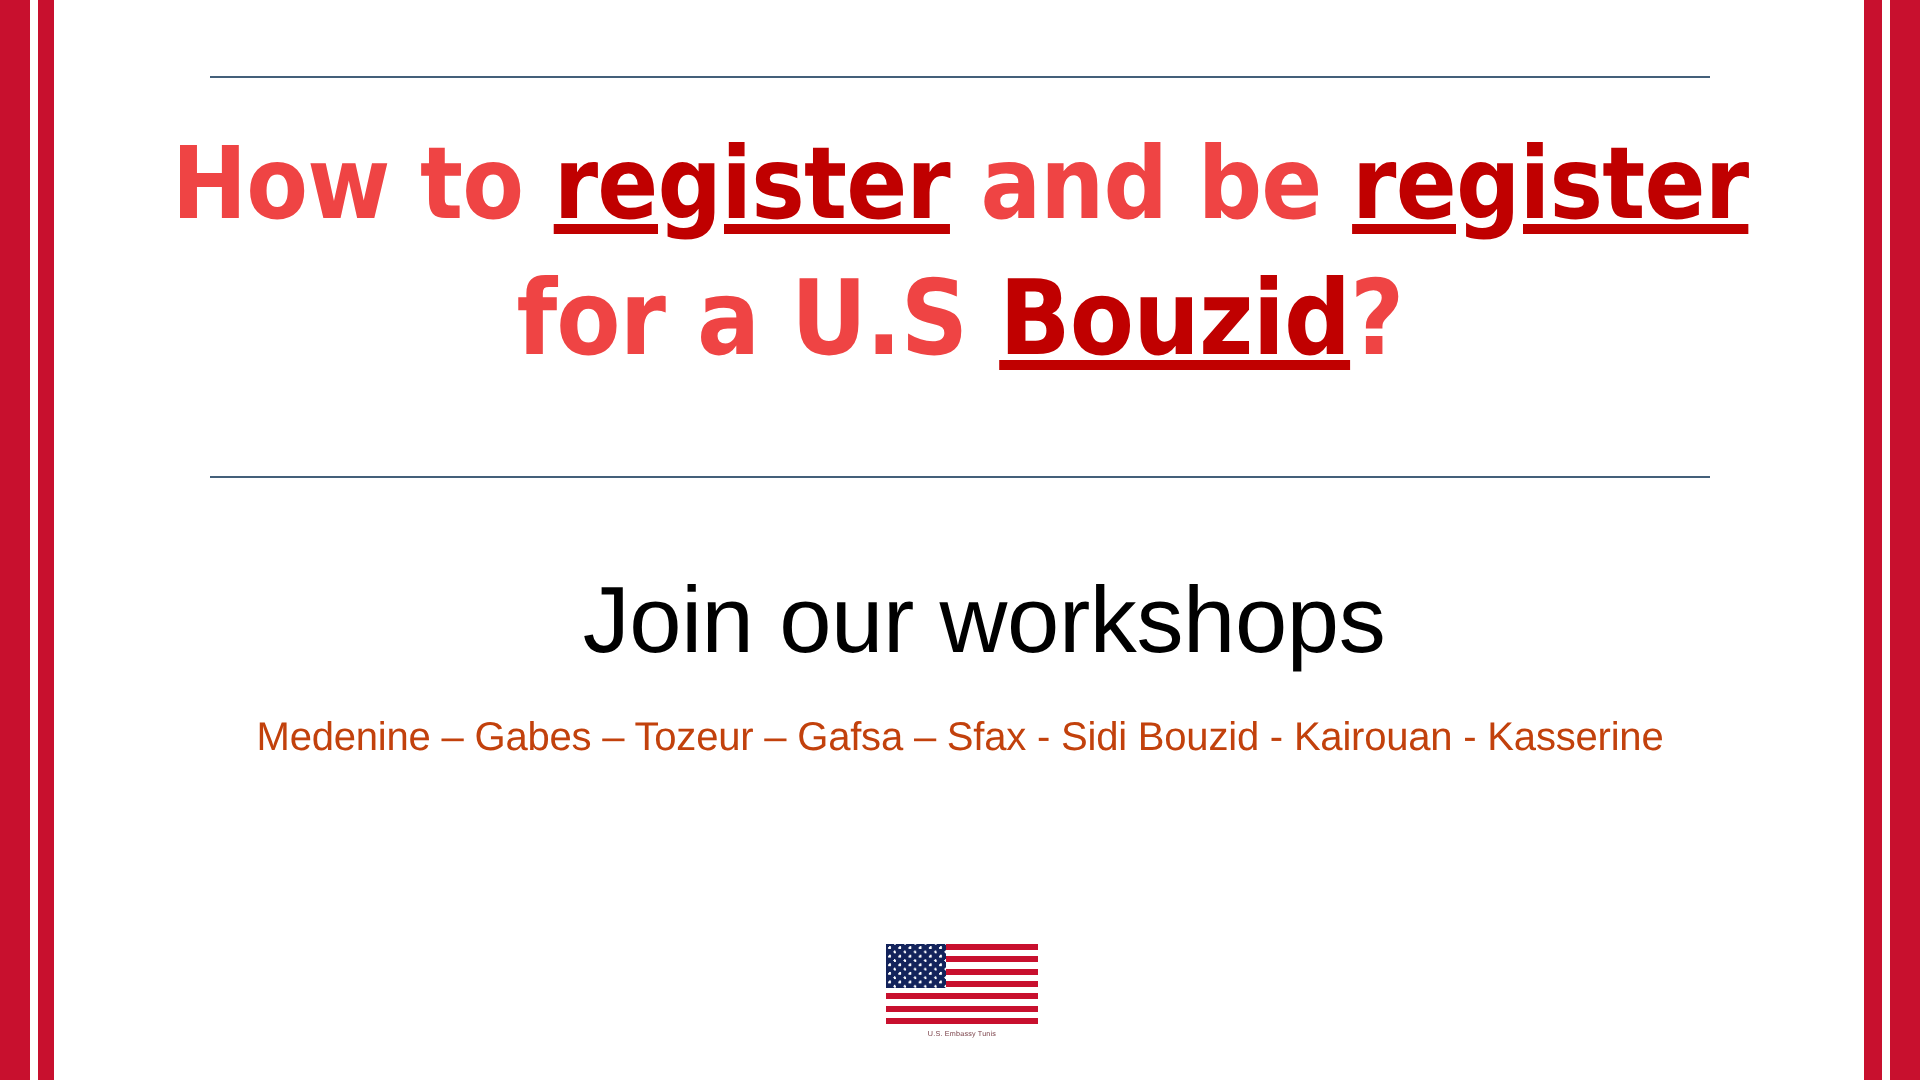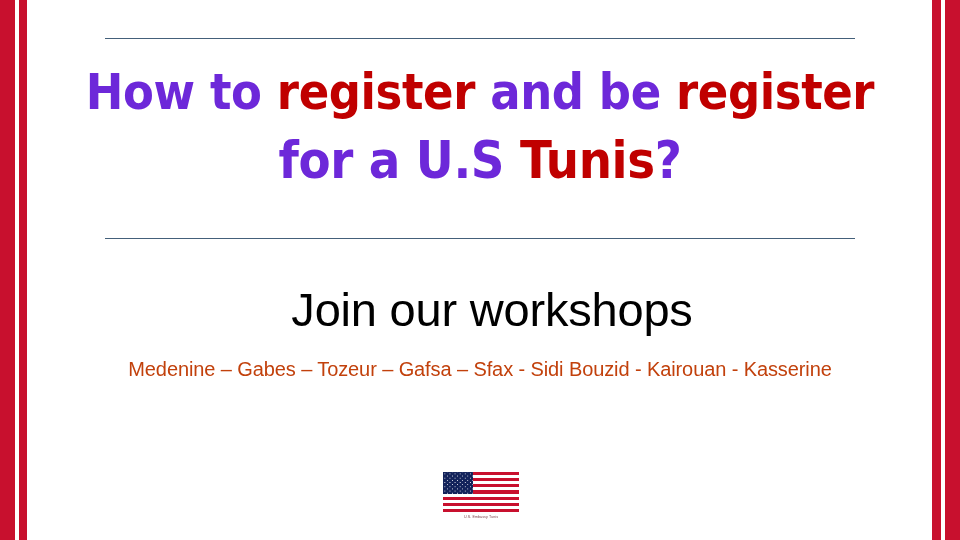--- a/index.html
+++ b/index.html
@@ -54,22 +54,22 @@
   }
   .title-line {
     font-family: "DejaVu Sans Condensed", "Liberation Sans", sans-serif;
     font-weight: bold;
     font-size: 50px;
     line-height: 68px;
     letter-spacing: -0.4px;
     white-space: nowrap;
   }
   .title-line-2 { font-size: 52px; }
-  .t-blue { color: #6d28d9; }
-  .t-red  { color: #c00000; }
+  .t-blue { color: #ef4444; }
+  .t-red  { color: #c00000; text-decoration: underline; }
 
   
   #subtitle {
     position: absolute;
     left: 72px;
     top: 282px;
     width: 840px;
     text-align: center;
     font-size: 47px;
     font-weight: normal;
@@ -167,21 +167,21 @@
   <div class="stripe stripe-r-wide" style="background:#c8102e"></div>
 
   <div class="hrule hrule-top"></div>
   <div class="hrule hrule-bottom"></div>
 
   <div id="title-block">
     <div class="title-line">
       <span class="t-blue">How to </span><span class="t-red">register</span><span class="t-blue"> and be </span><span class="t-red">register</span>
     </div>
     <div class="title-line title-line-2">
-      <span class="t-blue">for a U.S </span><span class="t-red">Tunis</span><span class="t-blue">?</span>
+      <span class="t-blue">for a U.S </span><span class="t-red">Bouzid</span><span class="t-blue">?</span>
     </div>
   </div>
 
   <div id="subtitle">Join our workshops</div>
 
   <div id="cities">Medenine – Gabes – Tozeur – Gafsa – Sfax - Sidi Bouzid - Kairouan - Kasserine</div>
 
 
   <div id="logo-block">
     <div class="flag">

